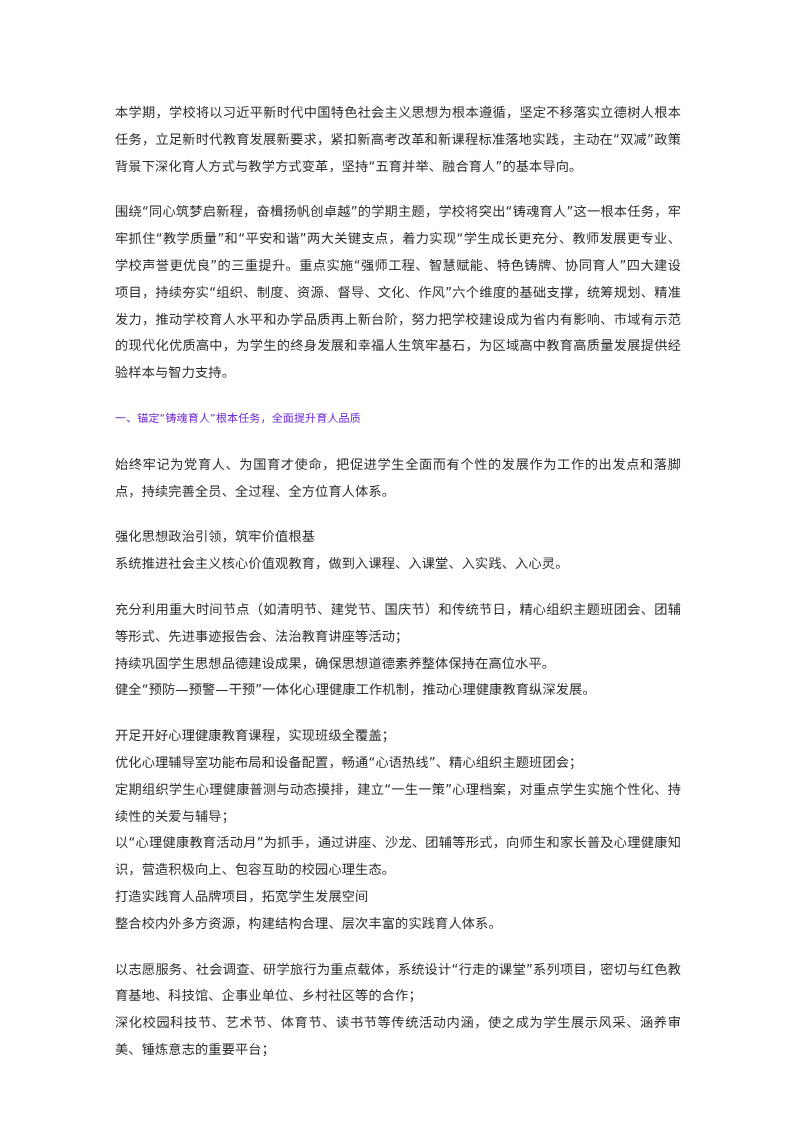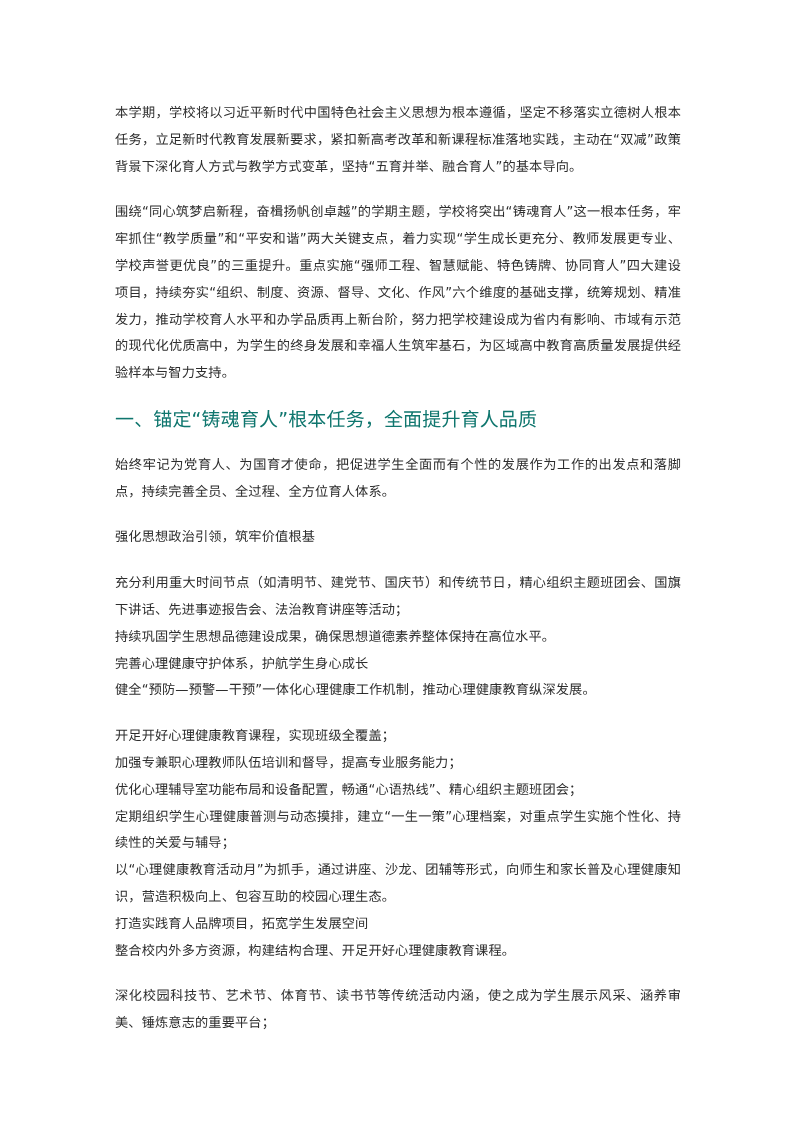--- a/index.html
+++ b/index.html
@@ -46,25 +46,25 @@
     font-size: 13.2px;
     line-height: 26.8px;
     letter-spacing: 0.15px;
     color: #2d2d2d;
     text-align: justify;
     text-justify: inter-ideograph;
     word-break: break-all;
   }
   .heading {
     margin: 0 0 19px 0;
-    font-size: 19px;
+    font-size: 11px;
     line-height: 26.8px;
     letter-spacing: 0.15px;
     font-weight: normal;
-    color: #0f766e;
+    color: #6d28d9;
   }
   .group {
     margin: 16px 0 19px 0;
   }
   .group:last-child { margin-bottom: 0; }
 </style>
 </head>
 <body>
 
 <div id="page">
@@ -73,38 +73,38 @@
     <p class="para">本学期，学校将以习近平新时代中国特色社会主义思想为根本遵循，坚定不移落实立德树人根本任务，立足新时代教育发展新要求，紧扣新高考改革和新课程标准落地实践，主动在“双减”政策背景下深化育人方式与教学方式变革，坚持“五育并举、融合育人”的基本导向。</p>
 
     <p class="para">围绕“同心筑梦启新程，奋楫扬帆创卓越”的学期主题，学校将突出“铸魂育人”这一根本任务，牢牢抓住“教学质量”和“平安和谐”两大关键支点，着力实现“学生成长更充分、教师发展更专业、学校声誉更优良”的三重提升。重点实施“强师工程、智慧赋能、特色铸牌、协同育人”四大建设项目，持续夯实“组织、制度、资源、督导、文化、作风”六个维度的基础支撑，统筹规划、精准发力，推动学校育人水平和办学品质再上新台阶，努力把学校建设成为省内有影响、市域有示范的现代化优质高中，为学生的终身发展和幸福人生筑牢基石，为区域高中教育高质量发展提供经验样本与智力支持。</p>
 
     <p class="heading">一、锚定“铸魂育人”根本任务，全面提升育人品质</p>
 
     <p class="para">始终牢记为党育人、为国育才使命，把促进学生全面而有个性的发展作为工作的出发点和落脚点，持续完善全员、全过程、全方位育人体系。</p>
 
     <div class="group">
       <span class="line">强化思想政治引领，筑牢价值根基</span>
+      <span class="line">系统推进社会主义核心价值观教育，做到入课程、入课堂、入实践、入心灵。</span>
     </div>
 
     <div class="group">
-      <span class="line">充分利用重大时间节点（如清明节、建党节、国庆节）和传统节日，精心组织主题班团会、国旗下讲话、先进事迹报告会、法治教育讲座等活动；</span>
+      <span class="line">充分利用重大时间节点（如清明节、建党节、国庆节）和传统节日，精心组织主题班团会、团辅等形式、先进事迹报告会、法治教育讲座等活动；</span>
       <span class="line">持续巩固学生思想品德建设成果，确保思想道德素养整体保持在高位水平。</span>
-      <span class="line">完善心理健康守护体系，护航学生身心成长</span>
       <span class="line">健全“预防—预警—干预”一体化心理健康工作机制，推动心理健康教育纵深发展。</span>
     </div>
 
     <div class="group">
       <span class="line">开足开好心理健康教育课程，实现班级全覆盖；</span>
-      <span class="line">加强专兼职心理教师队伍培训和督导，提高专业服务能力；</span>
       <span class="line">优化心理辅导室功能布局和设备配置，畅通“心语热线”、精心组织主题班团会；</span>
       <span class="line">定期组织学生心理健康普测与动态摸排，建立“一生一策”心理档案，对重点学生实施个性化、持续性的关爱与辅导；</span>
       <span class="line">以“心理健康教育活动月”为抓手，通过讲座、沙龙、团辅等形式，向师生和家长普及心理健康知识，营造积极向上、包容互助的校园心理生态。</span>
       <span class="line">打造实践育人品牌项目，拓宽学生发展空间</span>
-      <span class="line">整合校内外多方资源，构建结构合理、开足开好心理健康教育课程。</span>
+      <span class="line">整合校内外多方资源，构建结构合理、层次丰富的实践育人体系。</span>
     </div>
 
     <div class="group">
+      <span class="line">以志愿服务、社会调查、研学旅行为重点载体，系统设计“行走的课堂”系列项目，密切与红色教育基地、科技馆、企事业单位、乡村社区等的合作；</span>
       <span class="line">深化校园科技节、艺术节、体育节、读书节等传统活动内涵，使之成为学生展示风采、涵养审美、锤炼意志的重要平台；</span>
 
     </div>
 
   </div>
 </div>
 
 </body></html>

